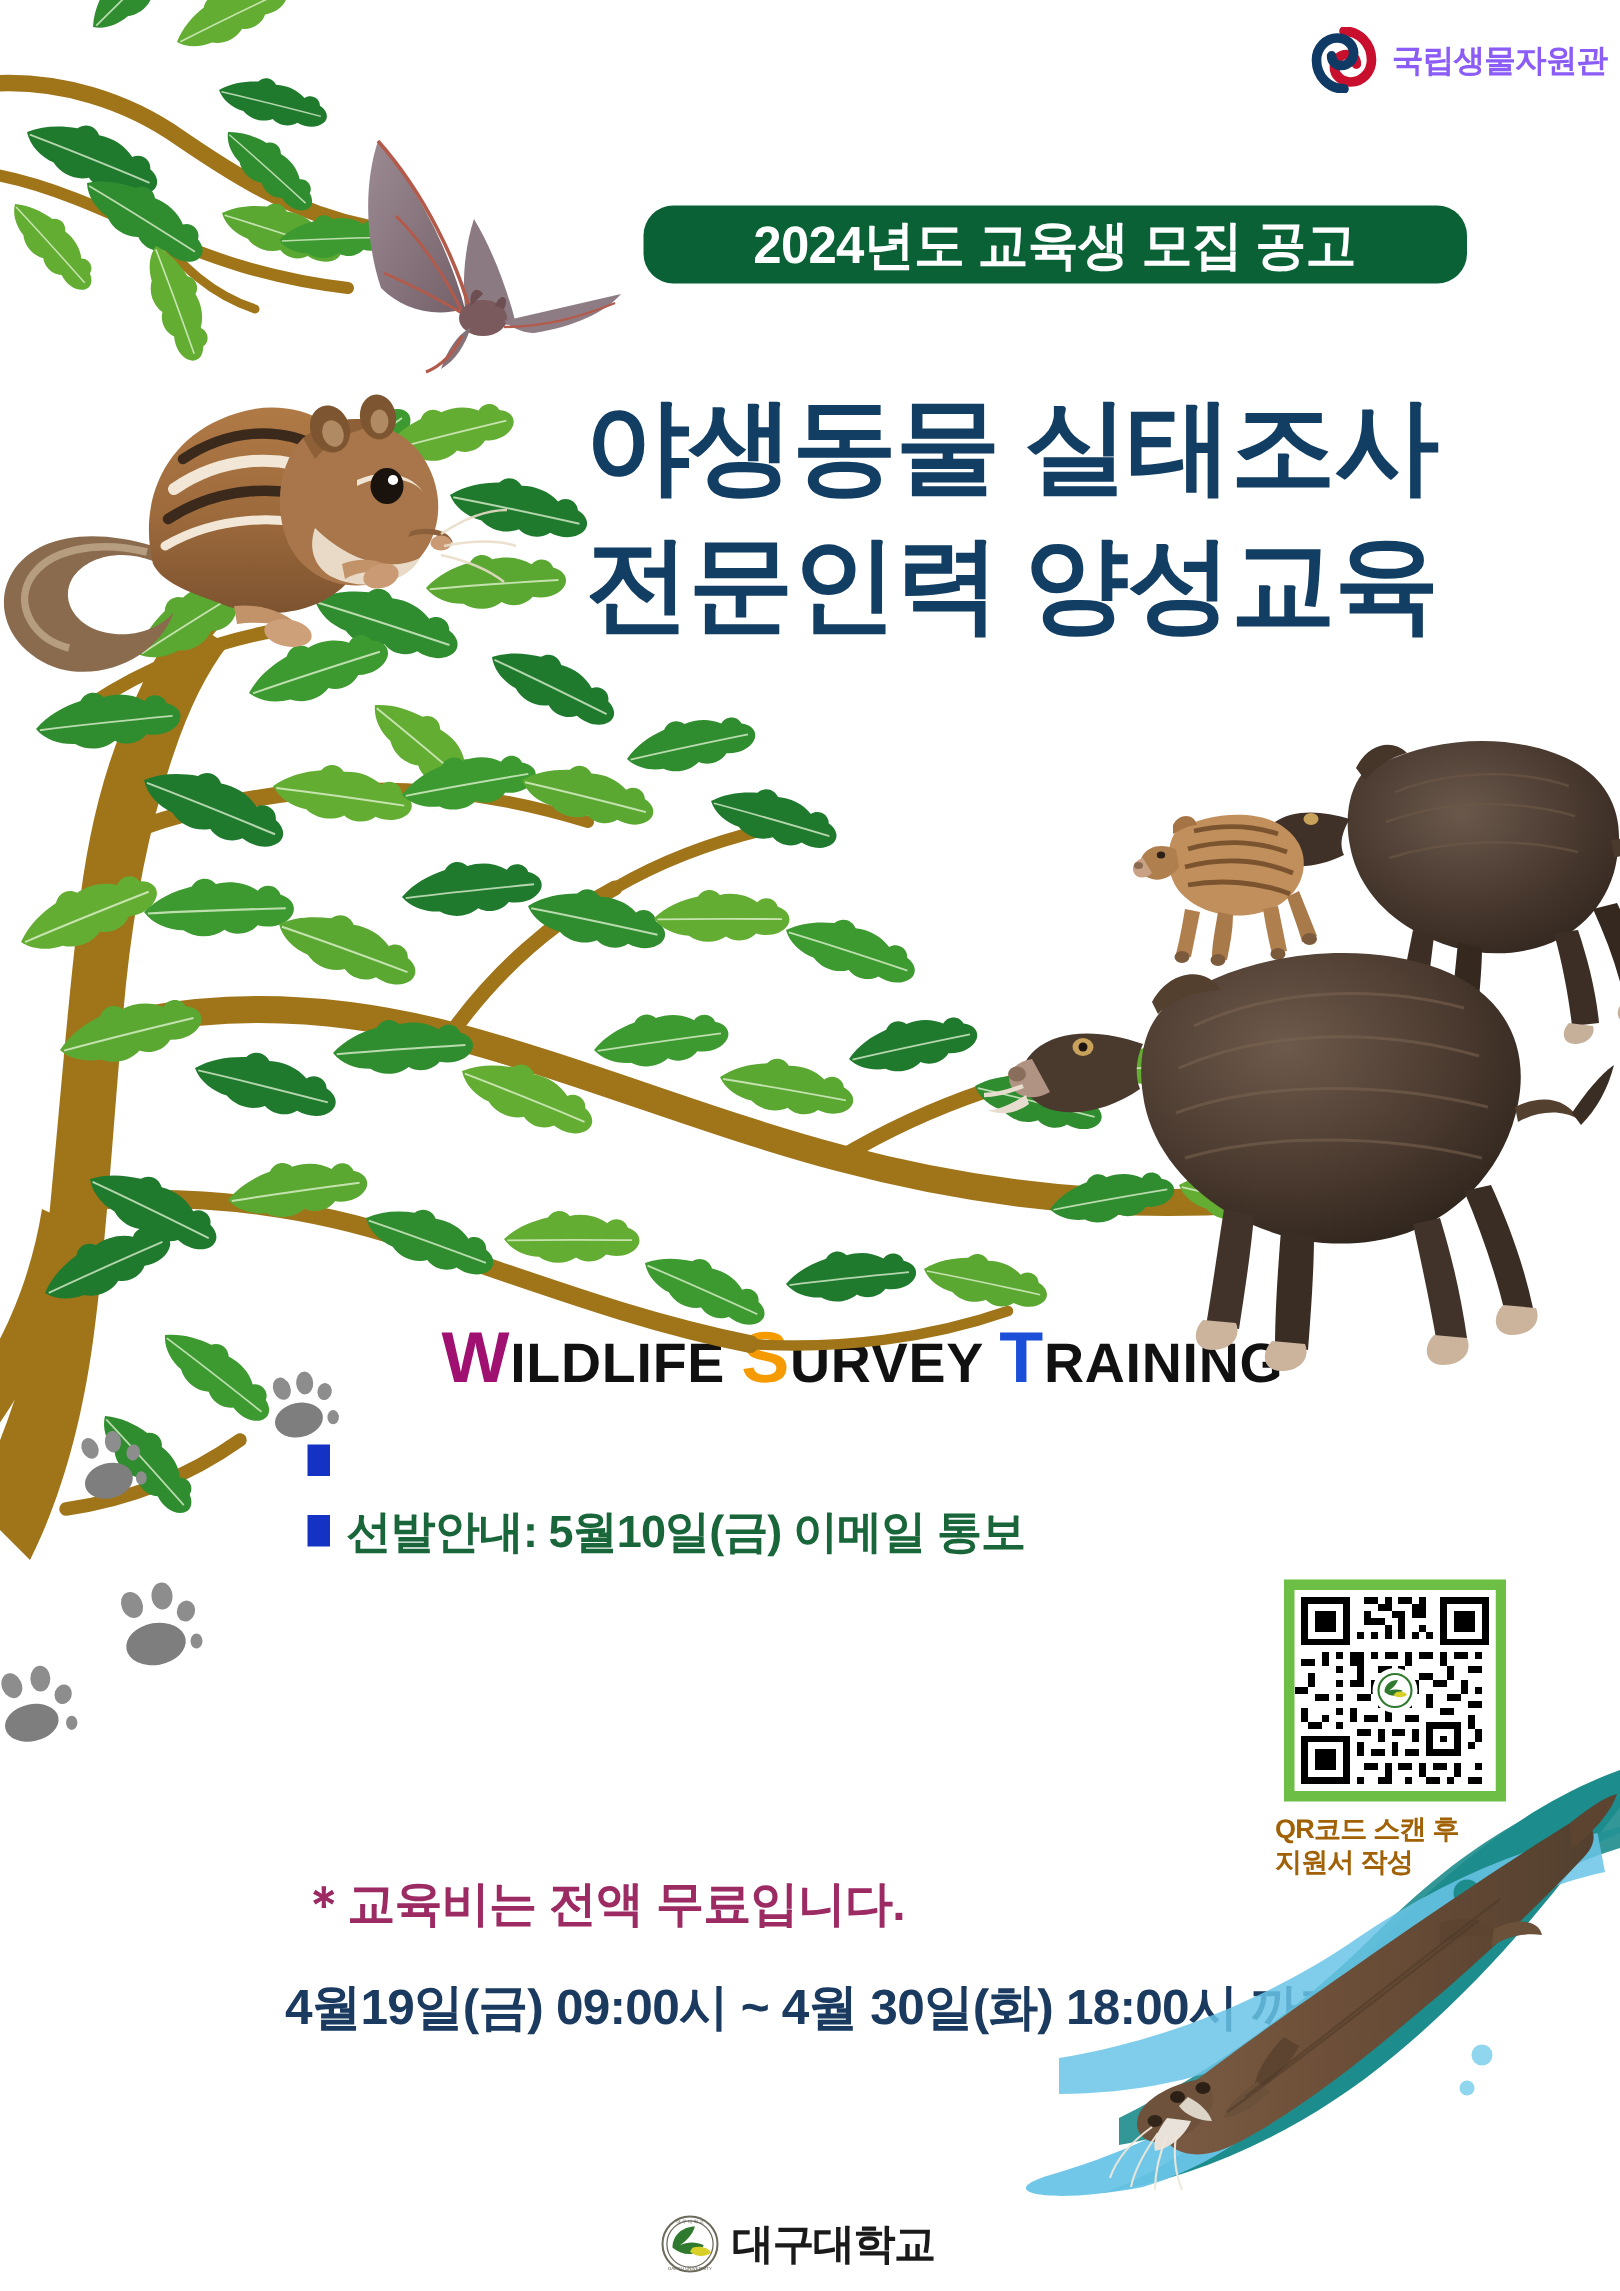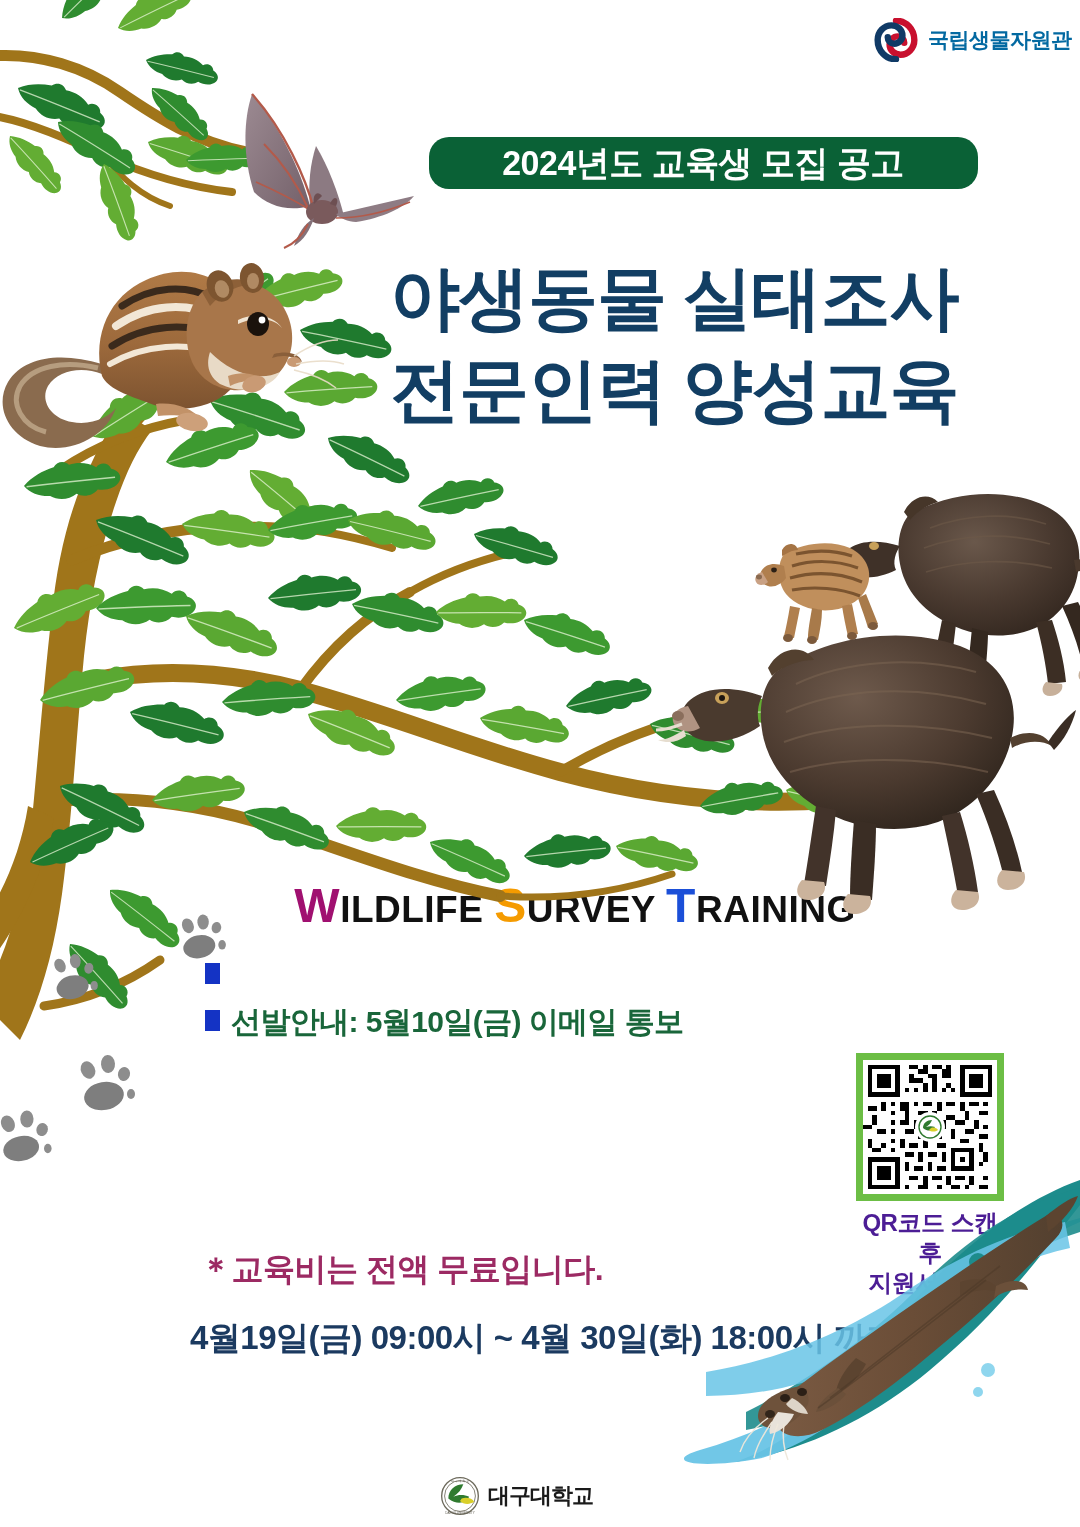--- a/index.html
+++ b/index.html
@@ -16,21 +16,21 @@
     overflow:hidden;
   }
 
   
   .agency-logo{
     position:absolute; top:18px; left:874px;
     display:flex; align-items:center; gap:10px;
   }
   .agency-mark{width:44px;height:44px;flex:0 0 44px;}
   .agency-name{
-    font-size:21px; font-weight:700; color:#0369a1;
+    font-size:21px; font-weight:700; color:#8b5cf6;
     letter-spacing:-0.5px; white-space:nowrap;
   }
 
   
   .banner{
     position:absolute; left:429px; top:137px;
     width:549px; height:52px;
     background:#0a6136;
     display:flex; align-items:center; justify-content:center;border-radius:20px;
   }
@@ -102,33 +102,33 @@
   }
   .qr-canvas{display:block;width:100%;height:100%;}
   .qr-center-logo{
     position:absolute;left:50%;top:50%;
     width:26px;height:26px;margin-left:-13px;margin-top:-13px;
     border-radius:50%;background:#fff;
     box-shadow:0 0 0 2px #fff;
     display:flex;align-items:center;justify-content:center;
   }
   .qr-caption{
-    margin-top:7px;text-align:center;color:#4c1d95;
-    font-size:24px;font-weight:700;line-height:1.24;
+    margin-top:7px;color:#a16207;
+    font-size:18px;font-weight:700;line-height:1.24;
     letter-spacing:-0.5px;
   }
 
   
   .univ-logo{
     position:absolute; left:440px; top:1476px;
     display:flex;align-items:center;gap:8px;
   }
   .univ-mark{width:40px;height:40px;flex:0 0 40px;}
   .univ-name{
-    font-size:22px;font-weight:700;color:#1a1a1a;letter-spacing:-1px;text-align:center;
+    font-size:28px;font-weight:700;color:#1a1a1a;letter-spacing:-1px;text-align:center;
   }
 
   
   .art{position:absolute;left:0;top:0;width:1080px;height:1527px;pointer-events:none;}
   .art-tree{z-index:1;}
   .art-fauna{z-index:2;}
   .art-water{z-index:1;}
 </style>
 </head>
 <body>

